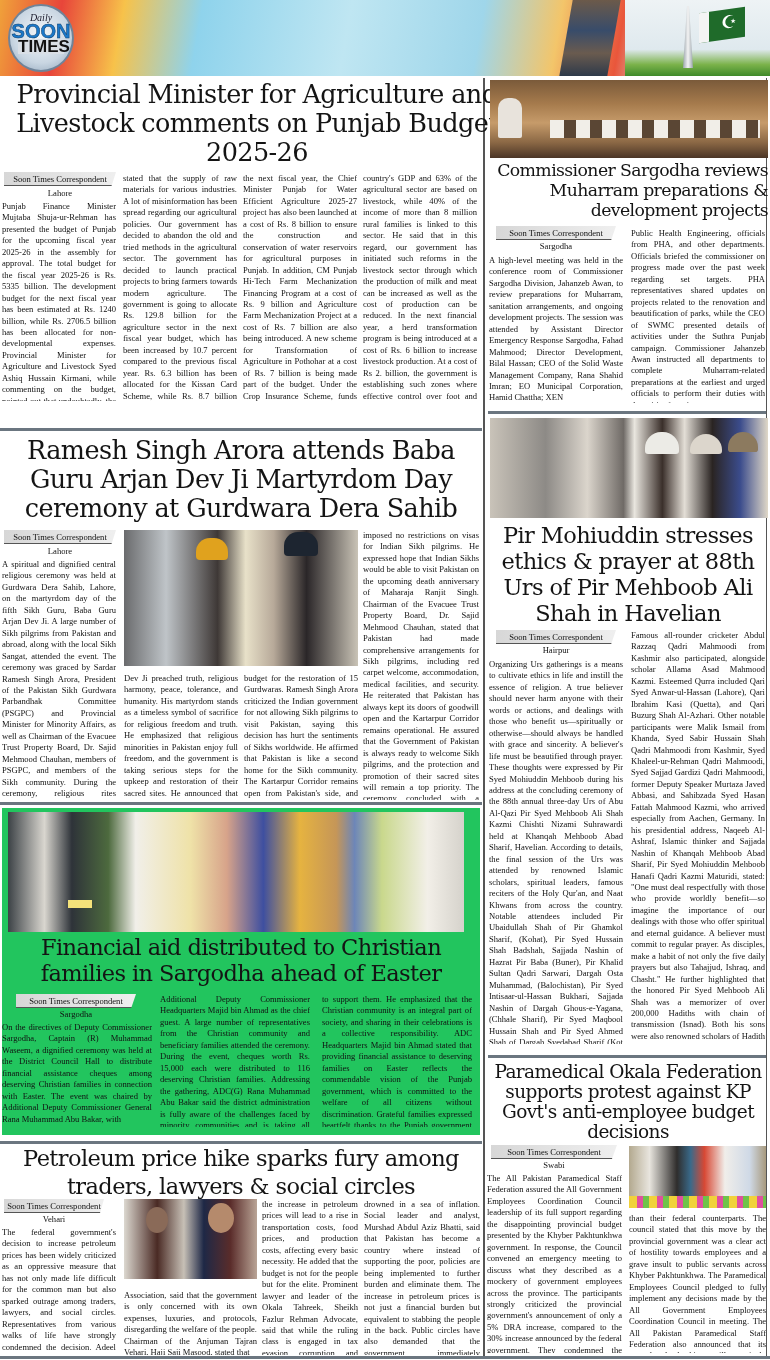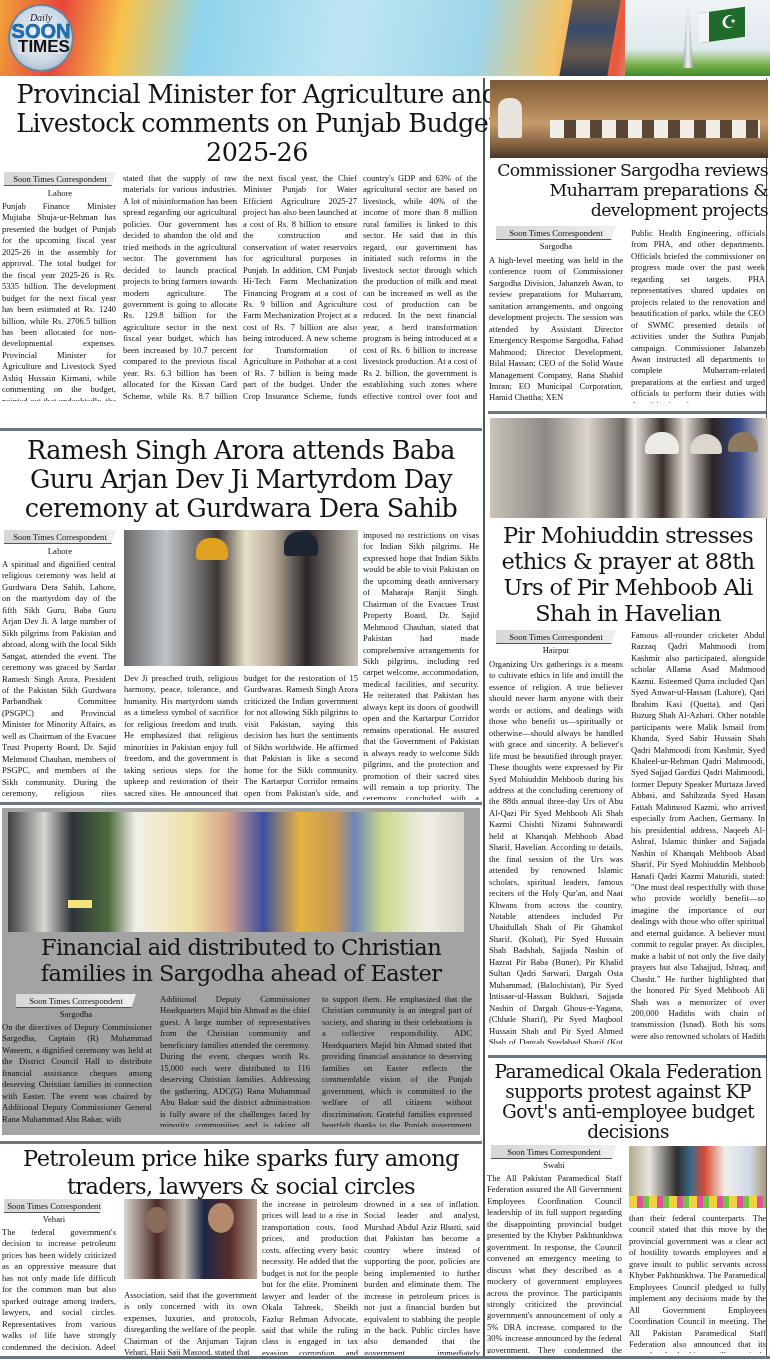--- a/index.html
+++ b/index.html
@@ -24,21 +24,21 @@
 .vrule{background:#555;width:2px}
 .hrule{background:#6b7680;height:3px}
 
 .hl{font-family:"DejaVu Serif",serif;text-align:center;color:#141414;letter-spacing:-0.6px}
 
 .byline{width:112px;height:14px;background:linear-gradient(90deg,#d7d7d7,#efefef);border-bottom:1.5px solid #555;
  font-size:8.6px;text-align:center;line-height:14px;color:#111;clip-path:polygon(0 0,100% 0,96% 100%,0 100%)}
 .place{font-size:8.6px;text-align:center;width:112px;line-height:12px;color:#111}
 .body{font-size:8.55px;line-height:11.45px;text-align:justify;color:#111;overflow:hidden;hyphens:none}
 .photo{overflow:hidden}
-.shade{background:#a3a3a3}
+.shade{background:#22c55e}
 </style>
 </head>
 <body>
 
 <div class="abs mast">
   <div class="abs logo">
     <span class="daily">Daily</span>
     <span class="soon">SOON</span>
     <span class="times">TIMES</span>
   </div>

